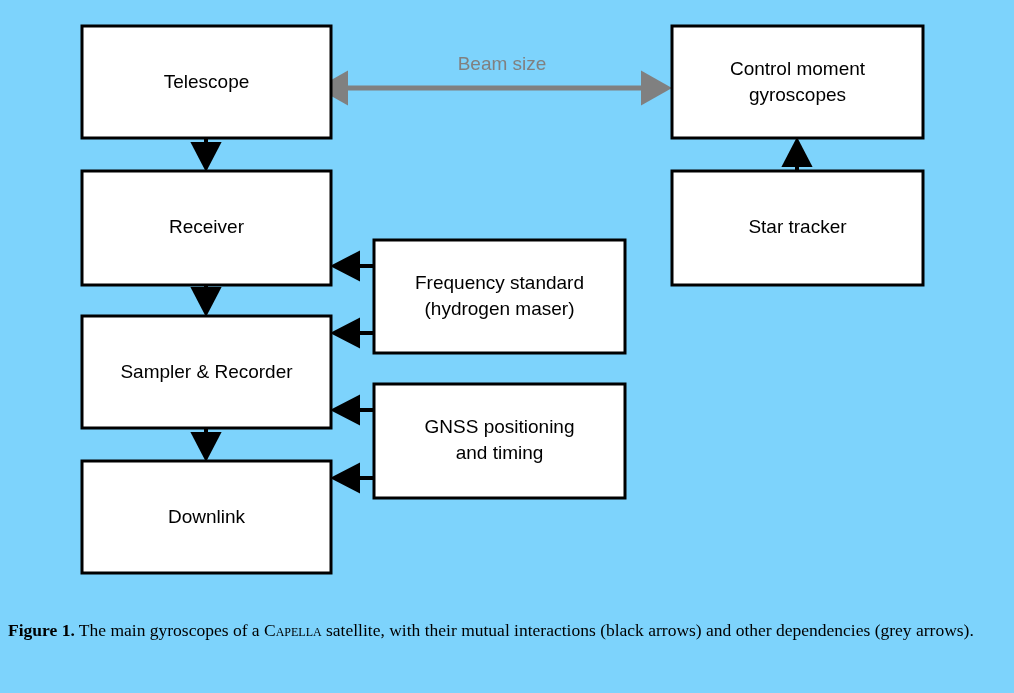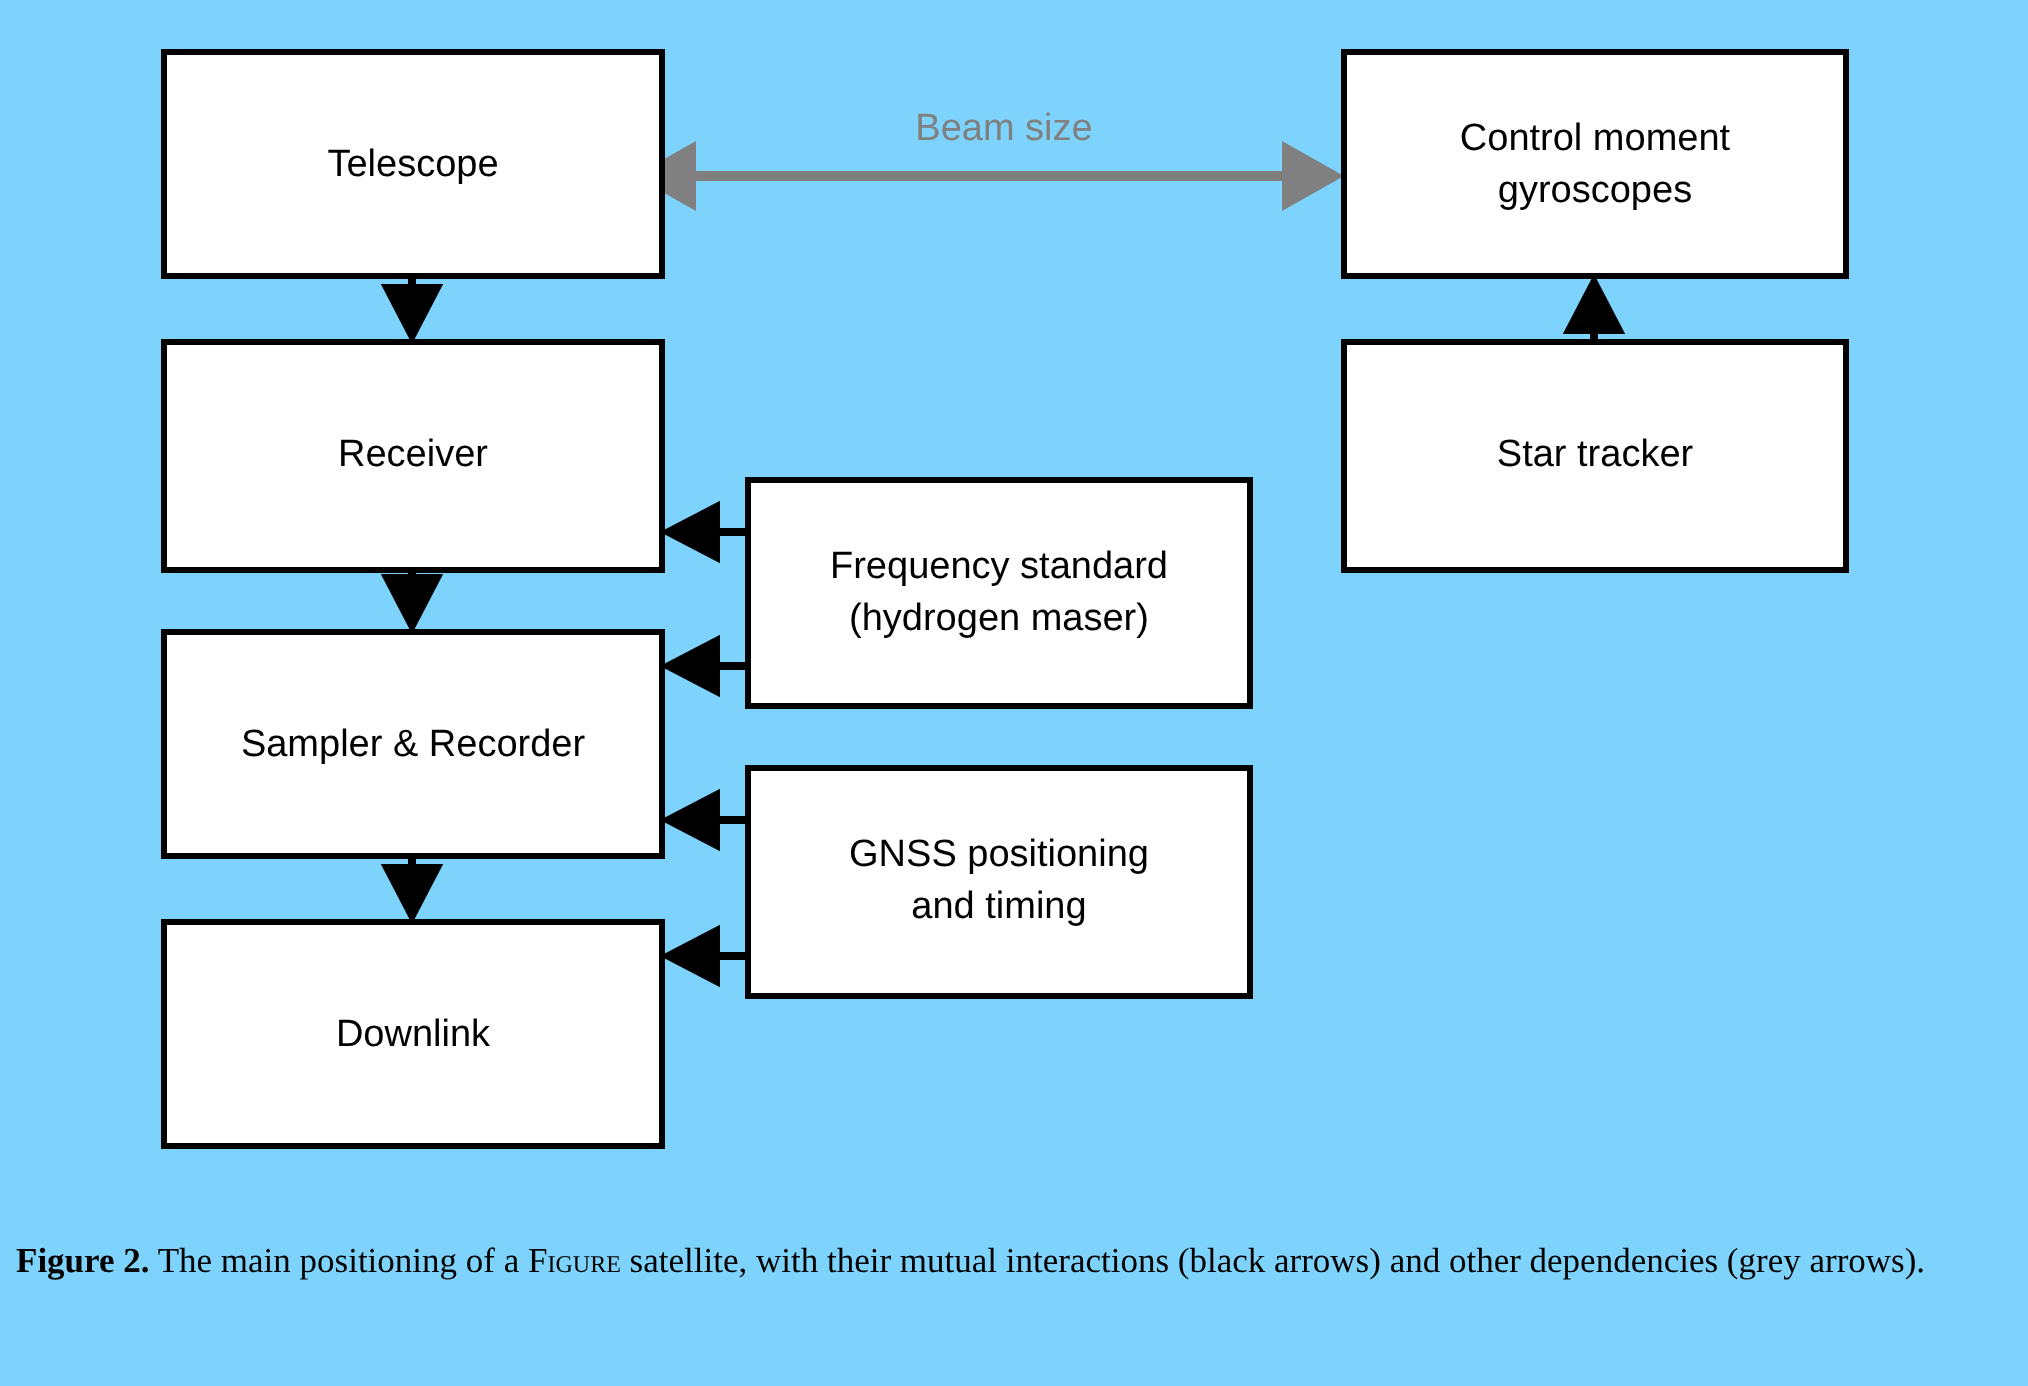--- a/index.html
+++ b/index.html
@@ -152,15 +152,15 @@
       <text class="box-label" x="797.5" y="96">gyroscopes</text>
     </g>
 
     <g>
       <rect class="box-rect" x="672" y="171" width="251" height="114"></rect>
       <text class="box-label" x="797.5" y="228">Star tracker</text>
     </g>
 
   </svg>
 
-  <div id="caption"><span class="fig-num">Figure 2.</span><span> The main positioning of a </span><span class="smallcaps">Figure</span><span> satellite, with their mutual interactions (black arrows) and other dependencies (grey arrows).</span></div>
+  <div id="caption"><span class="fig-num">Figure 1.</span><span> The main gyroscopes of a </span><span class="smallcaps">Capella</span><span> satellite, with their mutual interactions (black arrows) and other dependencies (grey arrows).</span></div>
 
 </div>
 
 </body></html>

